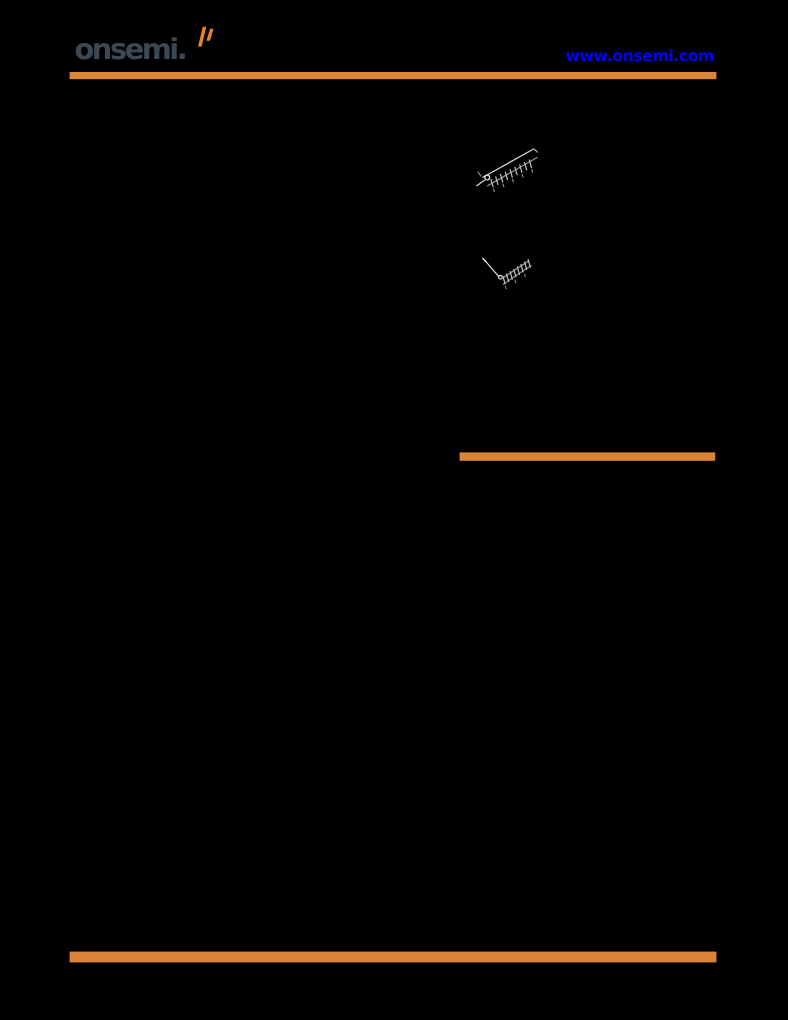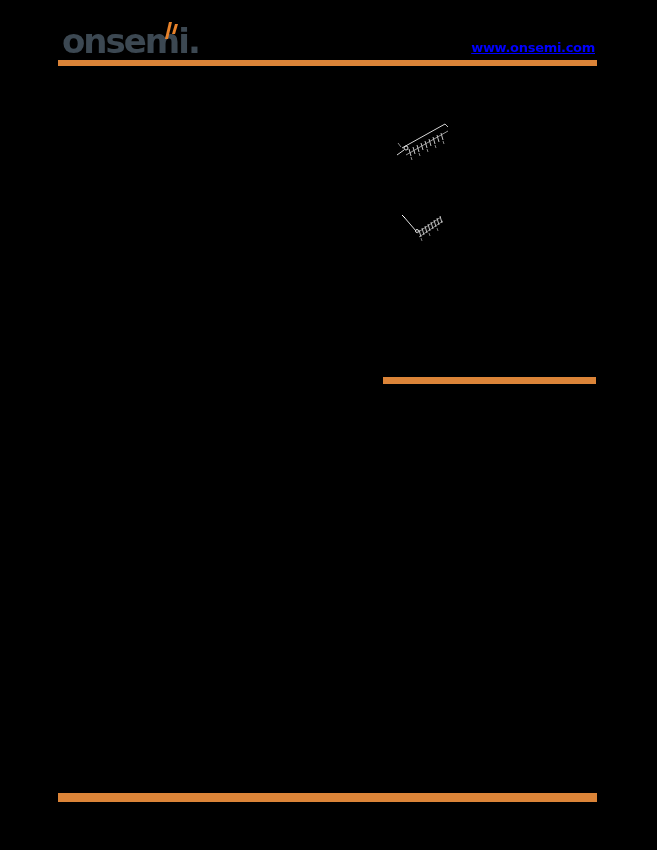--- a/index.html
+++ b/index.html
@@ -11,37 +11,36 @@
     font-family: "DejaVu Sans", "Liberation Sans", sans-serif;
   }
 
   
   .logo {
     position: absolute;
     left: 62px; top: 20px;
     height: 42px;
     color: #3C4852;
     font-weight: bold;
-    font-size: 34px;
+    font-size: 24px;
     letter-spacing: -2px;
     line-height: 42px;
     white-space: nowrap;
   }
   .logo .logo-spark {
     position: absolute;
     left: 102px; top: 2px;
     width: 14px; height: 17px;
   }
   .website-link {
     position: absolute;
     right: 62px; top: 40px;
     color: #0000FF;
     font-weight: bold;
     font-size: 13px;
-    text-decoration: underline;
     letter-spacing: -0.3px;
     cursor: pointer;
   }
   .header-rule {
     position: absolute;
     left: 58px; top: 60px;
     width: 539px; height: 6px;
     background: #DB8438;
   }
 

